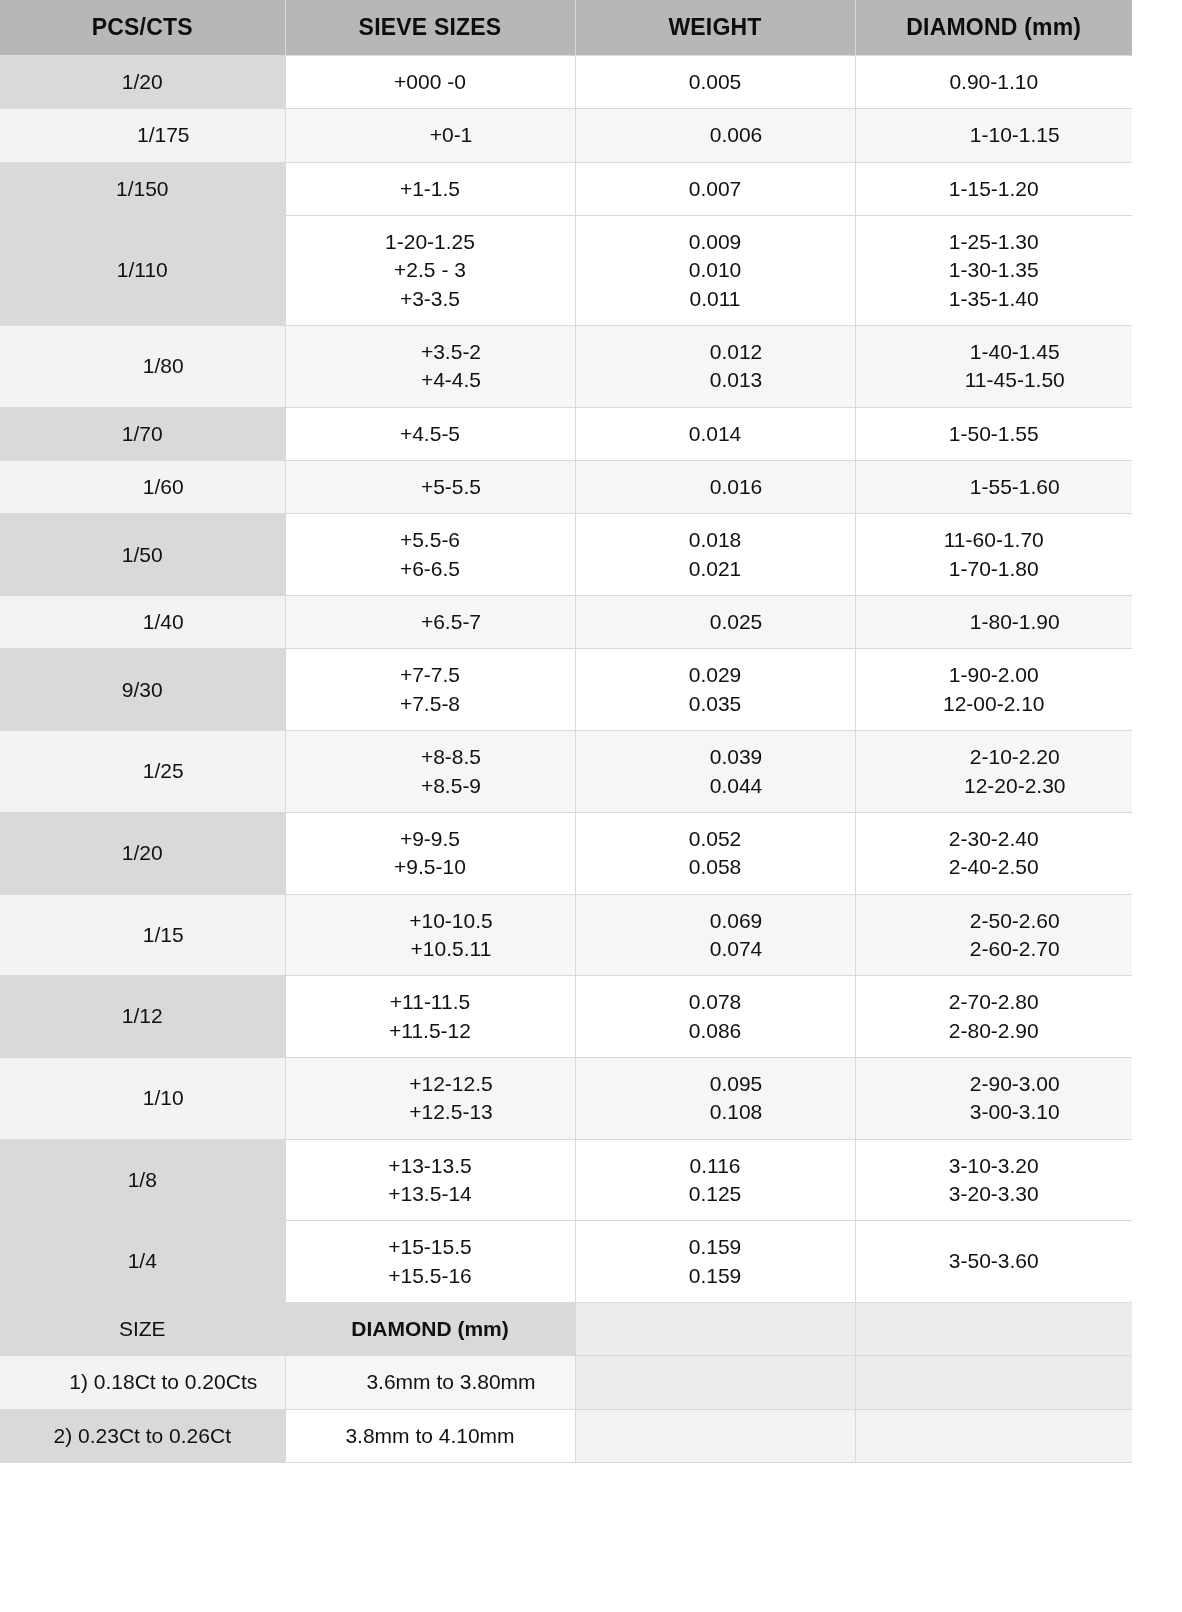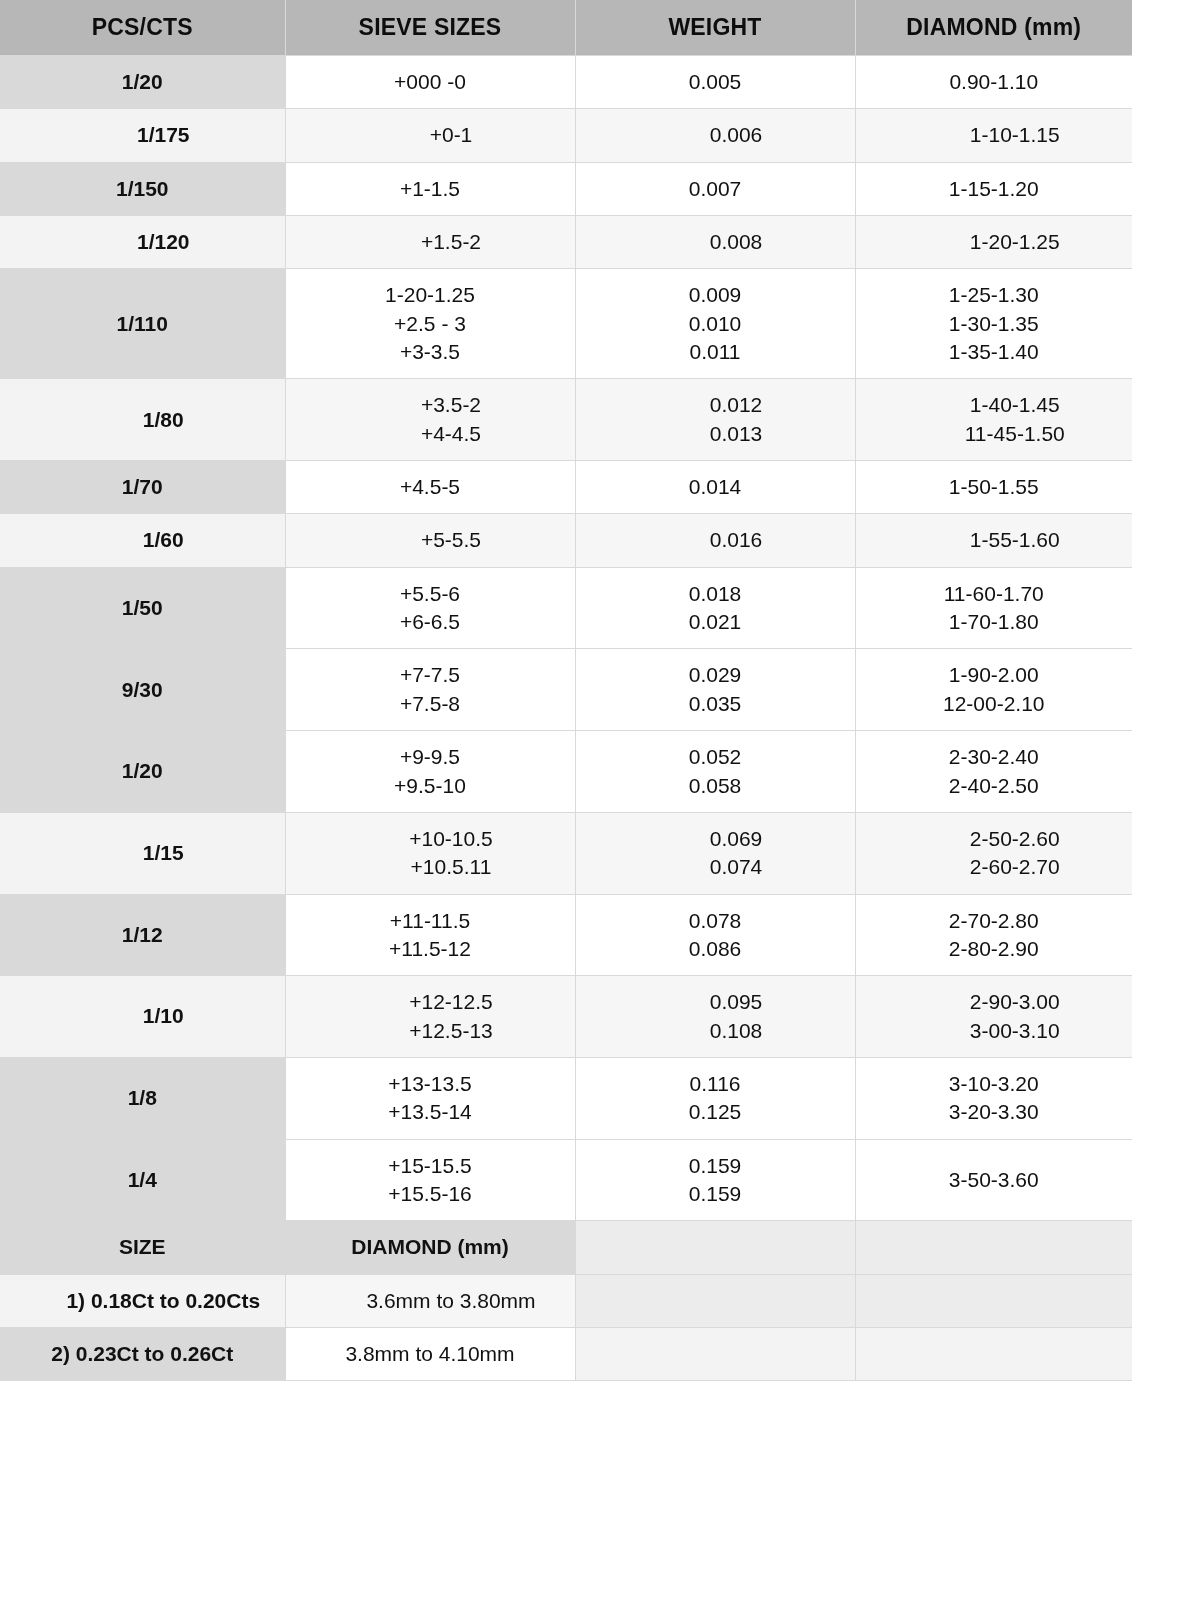--- a/index.html
+++ b/index.html
@@ -48,21 +48,21 @@
   table.diamond-table td {
     border: 1px solid #d9d9d9;
     font-size: 21px;
     text-align: center;
     vertical-align: middle;
     padding: 12px 6px;
     line-height: 1.35;
     color: #111111;
   }
   table.diamond-table td.label {
-    font-weight: bold;
+    font-weight: normal;
     background: #d9d9d9;
   }
   table.diamond-table tr.alt td.label {
     background: #f3f3f3;
   }
   table.diamond-table tr.alt td {
     background: #f6f6f6;
     padding-left: 48px;
   }
   table.diamond-table tr td:first-child {
@@ -139,32 +139,20 @@
           <td>
             <span class="cellline">+1-1.5</span>
           </td>
           <td>
             <span class="cellline">0.007</span>
           </td>
           <td>
             <span class="cellline">1-15-1.20</span>
           </td>
         </tr>
-        <tr class="alt">
-          <td class="label">1/120</td>
-          <td>
-            <span class="cellline">+1.5-2</span>
-          </td>
-          <td>
-            <span class="cellline">0.008</span>
-          </td>
-          <td>
-            <span class="cellline">1-20-1.25</span>
-          </td>
-        </tr>
         <tr>
           <td class="label">1/110</td>
           <td>
             <span class="cellline">1-20-1.25</span>
             <span class="cellline">+2.5 - 3</span>
             <span class="cellline">+3-3.5</span>
           </td>
           <td>
             <span class="cellline">0.009</span>
             <span class="cellline">0.010</span>
@@ -223,33 +211,60 @@
           </td>
           <td>
             <span class="cellline">0.018</span>
             <span class="cellline">0.021</span>
           </td>
           <td>
             <span class="cellline">11-60-1.70</span>
             <span class="cellline">1-70-1.80</span>
           </td>
         </tr>
+        <tr class="alt">
+          <td class="label">1/40</td>
+          <td>
+            <span class="cellline">+6.5-7</span>
+          </td>
+          <td>
+            <span class="cellline">0.025</span>
+          </td>
+          <td>
+            <span class="cellline">1-80-1.90</span>
+          </td>
+        </tr>
         <tr class="tall">
           <td class="label">9/30</td>
           <td>
             <span class="cellline">+7-7.5</span>
             <span class="cellline">+7.5-8</span>
           </td>
           <td>
             <span class="cellline">0.029</span>
             <span class="cellline">0.035</span>
           </td>
           <td>
             <span class="cellline">1-90-2.00</span>
             <span class="cellline">12-00-2.10</span>
+          </td>
+        </tr>
+        <tr class="alt">
+          <td class="label">1/25</td>
+          <td>
+            <span class="cellline">+8-8.5</span>
+            <span class="cellline">+8.5-9</span>
+          </td>
+          <td>
+            <span class="cellline">0.039</span>
+            <span class="cellline">0.044</span>
+          </td>
+          <td>
+            <span class="cellline">2-10-2.20</span>
+            <span class="cellline">12-20-2.30</span>
           </td>
         </tr>
         <tr>
           <td class="label">1/20</td>
           <td>
             <span class="cellline">+9-9.5</span>
             <span class="cellline">+9.5-10</span>
           </td>
           <td>
             <span class="cellline">0.052</span>

